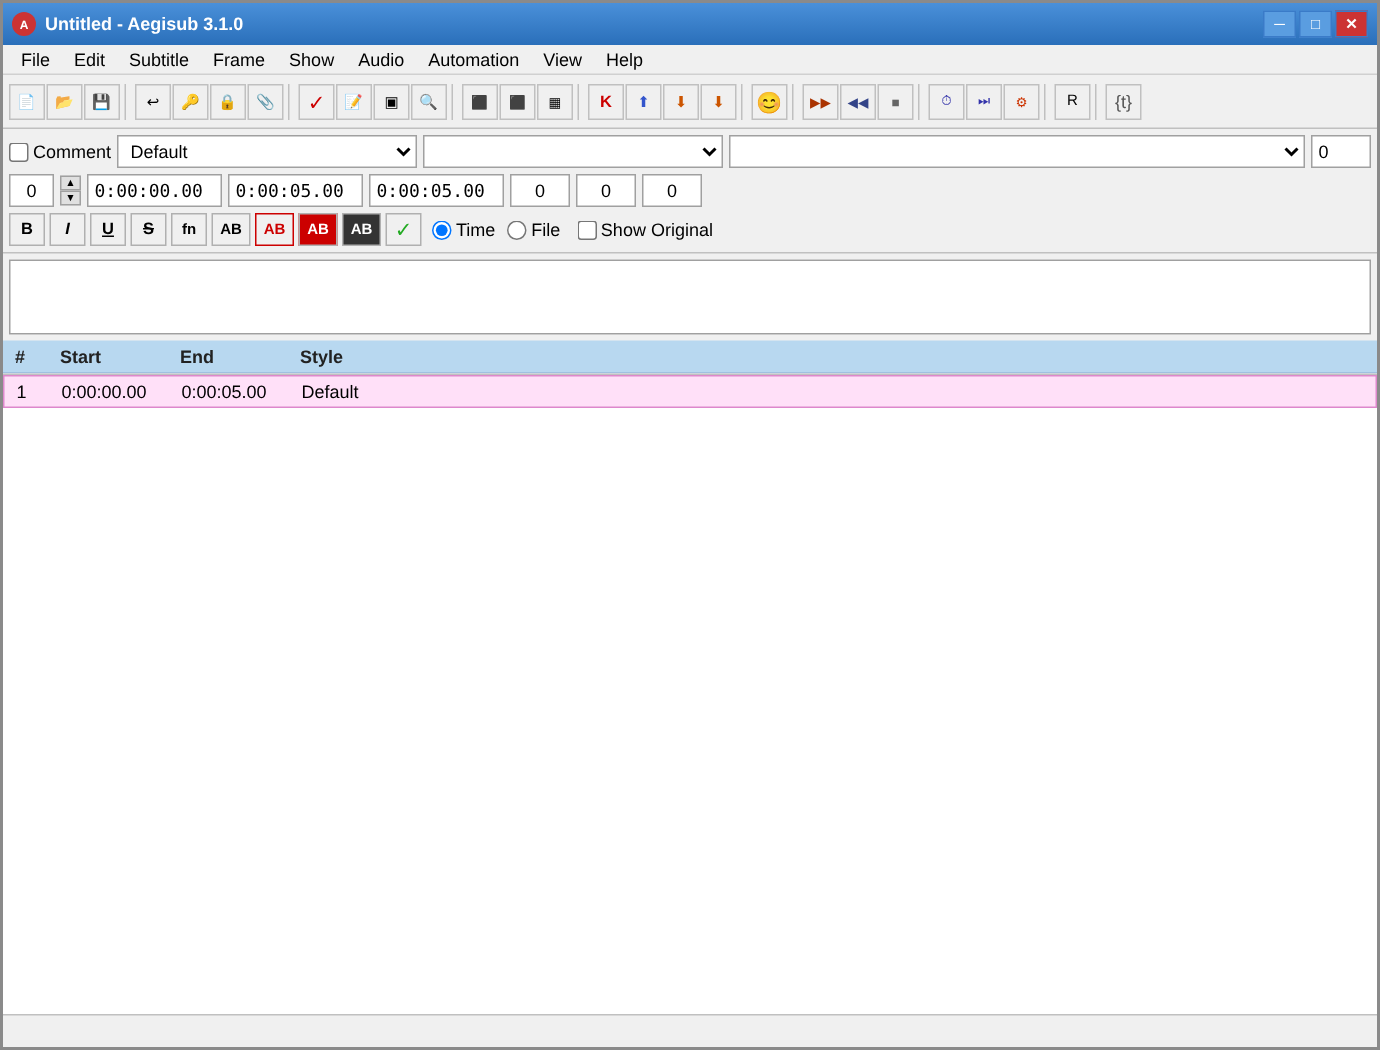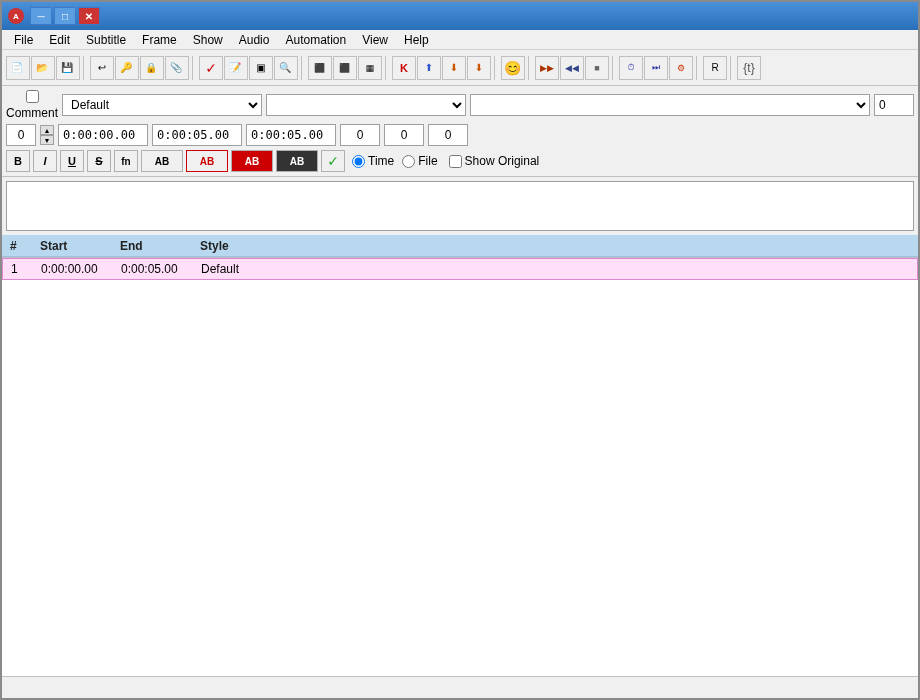--- a/index.html
+++ b/index.html
@@ -103,21 +103,20 @@
     }
     .edit-row1 {
       display: flex;
       align-items: center;
       gap: 4px;
       margin-bottom: 4px;
     }
     .comment-check {
       display: flex; align-items: center; gap: 3px;
       font-size: 12px;
-      flex-direction: column;
     }
     .style-dropdown {
       width: 200px; height: 22px;
       background: white;
       border: 1px solid #a0a0a0;
       padding: 0 4px;
       font-size: 12px;
       cursor: pointer;
     }
     .actor-dropdown {
@@ -195,21 +194,21 @@
       background: #f0f0f0;
       border: 1px solid #b0b0b0;
       display: flex; align-items: center; justify-content: center;
       cursor: pointer; font-size: 11px; font-weight: bold;
     }
     .fmt-btn.bold { font-weight: bold; }
     .fmt-btn.italic { font-style: italic; }
     .fmt-btn.underline { text-decoration: underline; }
     .fmt-btn.strikethrough { text-decoration: line-through; }
     .fmt-btn.fn { font-size: 10px; }
-    .fmt-btn-ab { width: 42px; height: 22px; border: 1px solid #b0b0b0; display: flex; align-items: center; justify-content: center; cursor: pointer; font-size: 10px; font-weight: bold; }
+    .fmt-btn-ab { width: 26px; height: 22px; border: 1px solid #b0b0b0; display: flex; align-items: center; justify-content: center; cursor: pointer; font-size: 10px; font-weight: bold; }
     .ab-normal { background: #f0f0f0; color: black; }
     .ab-red-outline { background: #f0f0f0; color: #cc0000; border-color: #cc0000; }
     .ab-red-fill { background: #cc0000; color: white; }
     .ab-dark { background: #333; color: white; }
     .check-btn {
       width: 24px; height: 22px;
       background: #f0f0f0;
       border: 1px solid #b0b0b0;
       display: flex; align-items: center; justify-content: center;
       cursor: pointer; color: #22aa22; font-size: 14px;
@@ -289,20 +288,21 @@
   </style>
 </head>
 <body>
 
 <div class="window">
 
   <div class="title-bar">
     <div class="title-icon">
       <span>A</span>
     </div>
+    <span class="title-text">Untitled - Aegisub 3.1.0</span>
     <div class="title-controls">
       <div class="title-btn">─</div>
       <div class="title-btn">□</div>
       <div class="title-btn close">✕</div>
     </div>
   </div>
 
   <div class="menubar">
     <span class="menu-item">File</span>
     <span class="menu-item">Edit</span>

